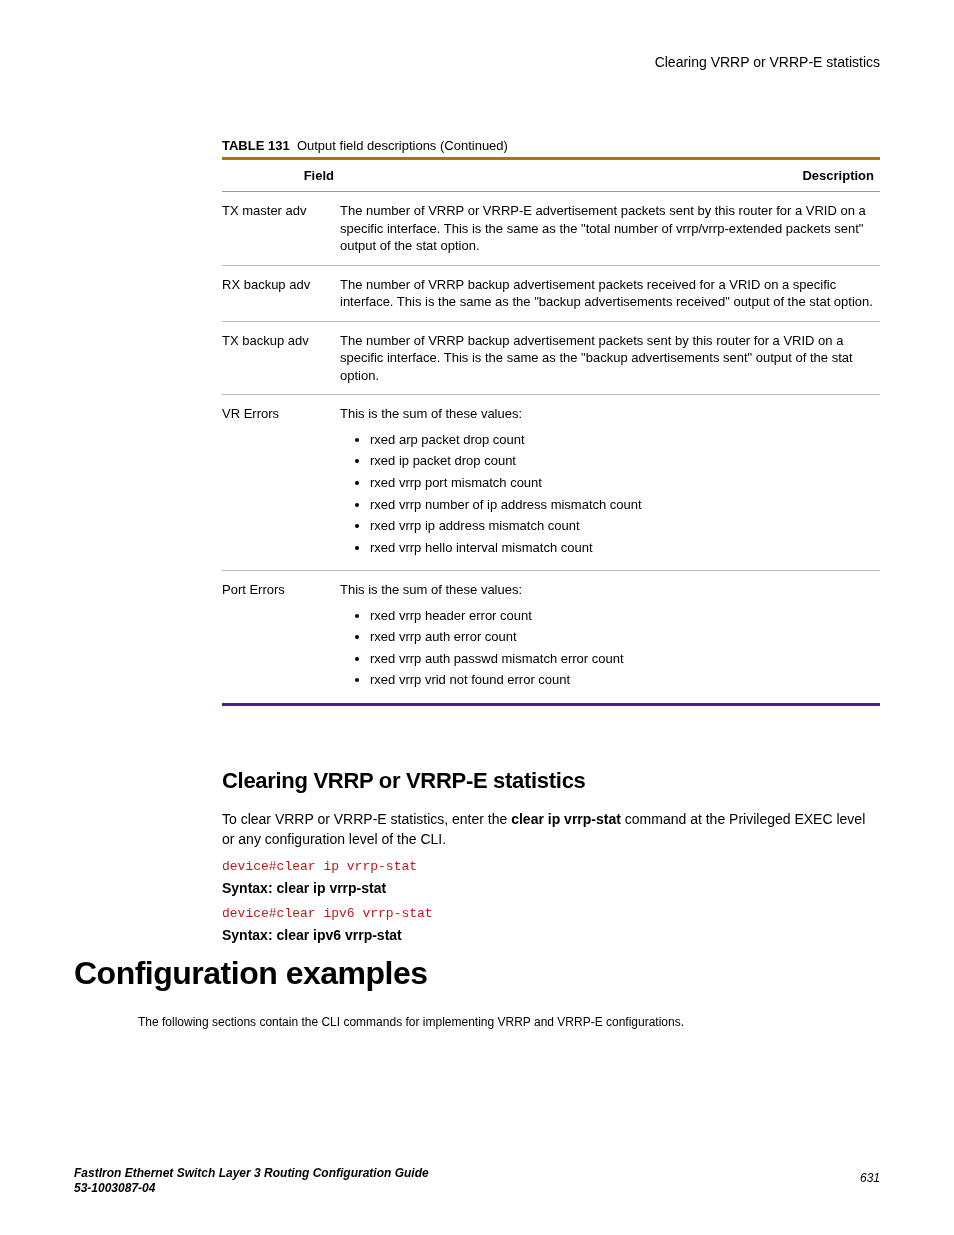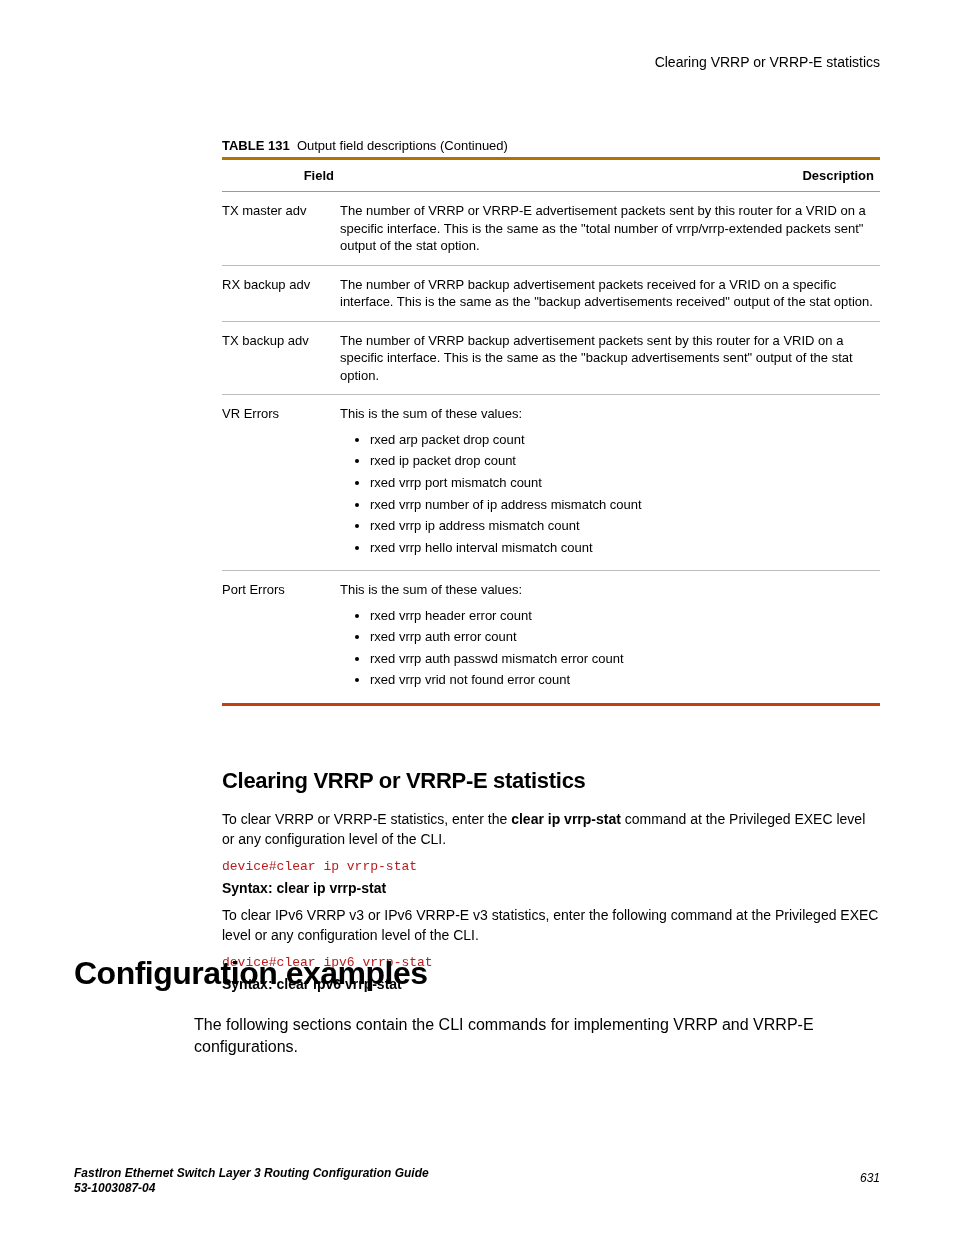--- a/index.html
+++ b/index.html
@@ -42,21 +42,21 @@
     border-top: 3px solid #b37300;
     border-bottom: 1px solid #999;
   }
   table.field-table tbody td {
     vertical-align: top;
     padding: 10px 6px 10px 0;
     border-bottom: 1px solid #bbb;
     line-height: 1.35;
   }
   table.field-table tbody tr:last-child td {
-    border-bottom: 3px solid #c2410c;
+    border-bottom: 3px solid #4c1d95;
   }
   td.col-field { width: 112px; white-space: nowrap; margin-left: 48px; }
   ul.bullets { margin: 8px 0 0 0; padding-left: 30px; }
   ul.bullets li { margin: 2px 0 4px 0; }
   .section-h2 {
     font-family: Arial, Helvetica, sans-serif;
     font-weight: bold;
     font-size: 22px;
     margin: 62px 0 16px 0;
     letter-spacing: -0.3px;
@@ -71,22 +71,22 @@
     top: 955px;
   }
   .section-h1 {
     font-family: Liberation Sans, sans-serif;
     font-weight: bold;
     font-size: 32px;
     margin: 0 0 22px 0;
     letter-spacing: -0.5px;
   }
   .h1-body {
-    margin-left: 120px;
-    font-size: 16px;
+    margin-left: 64px;
+    font-size: 12px;
     line-height: 1.4;
   }
   .footer-left {
     position: absolute;
     left: 74px;
     bottom: 38px;
     font-size: 12px;
     font-style: italic;
     line-height: 1.3;
     font-weight: bold;
@@ -162,21 +162,20 @@
 
   <h2 class="section-h2">Clearing VRRP or VRRP-E statistics</h2>
 
   <p class="body-text">
     <span>To clear VRRP or VRRP-E statistics, enter the </span><b>clear ip vrrp-stat</b><span> command at the Privileged EXEC level or any configuration level of the CLI.</span>
   </p>
 
   <div class="code">device#clear ip vrrp-stat</div>
   <div class="syntax">Syntax: clear ip vrrp-stat</div>
 
-  <p class="body-text">To clear IPv6 VRRP v3 or IPv6 VRRP-E v3 statistics, enter the following command at the Privileged EXEC level or any configuration level of the CLI.</p>
 
   <div class="code">device#clear ipv6 vrrp-stat</div>
   <div class="syntax">Syntax: clear ipv6 vrrp-stat</div>
 
 </div>
 
 <div class="h1-block">
   <h1 class="section-h1">Configuration examples</h1>
   <p class="h1-body">The following sections contain the CLI commands for implementing VRRP and VRRP-E configurations.</p>
 </div>

